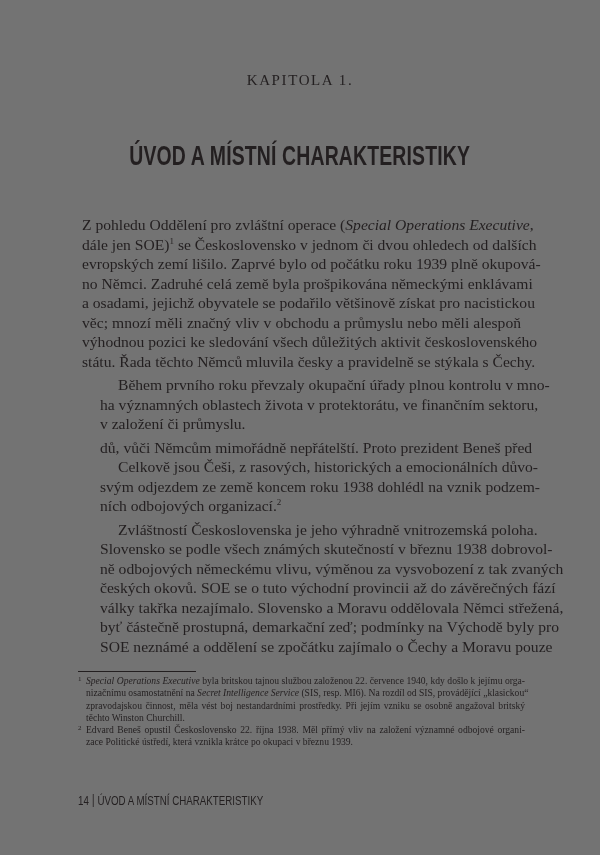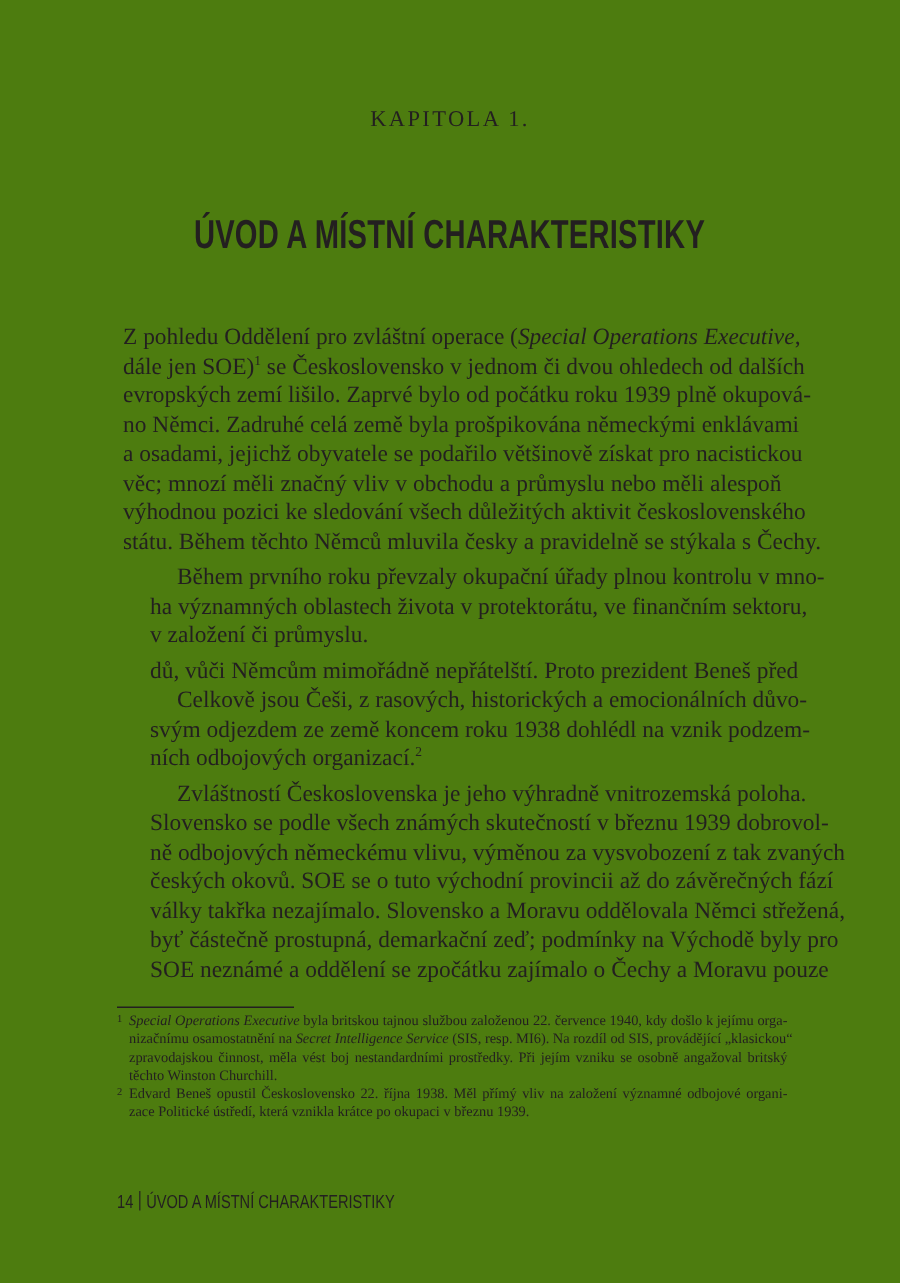--- a/index.html
+++ b/index.html
@@ -1,17 +1,17 @@
 <!DOCTYPE html>
 <html><head>
 <meta charset="utf-8">
 <style>
   html, body { margin: 0; padding: 0; background: #ffffff; }
   body { width: 600px; height: 855px; position: relative; overflow: hidden; color: #231f20; }
-  .page { position: absolute; left: 0; top: 0; width: 600px; height: 855px; background: #4d7c0f; }
+  .page { position: absolute; left: 0; top: 0; width: 600px; height: 855px; background: #737373; }
   .chapter-label {
     position: absolute; left: 0; top: 72px; width: 600px; text-align: center;
     font-family: "Liberation Serif", serif; font-size: 15px; letter-spacing: 1.6px; color: #231f20;
   }
   .chapter-title {
     position: absolute; left: 0; top: 141px; width: 600px; text-align: center;
     font-family: "Liberation Sans", sans-serif; font-weight: bold; font-size: 27px;
     letter-spacing: 0.2px; color: #231f20;
   }
   .chapter-title span { display: inline-block; transform: scaleX(0.72); transform-origin: center; }
@@ -52,36 +52,36 @@
 
   <div class="body-text" id="body-text">
       <p class="">
         <span class="line">Z pohledu Oddělení pro zvláštní operace (<i>Special Operations Executive</i>,</span>
         <span class="line">dále jen SOE)<sup>1</sup> se Československo v jednom či dvou ohledech od dalších</span>
         <span class="line">evropských zemí lišilo. Zaprvé bylo od počátku roku 1939 plně okupová-</span>
         <span class="line">no Němci. Zadruhé celá země byla prošpikována německými enklávami</span>
         <span class="line">a osadami, jejichž obyvatele se podařilo většinově získat pro nacistickou</span>
         <span class="line">věc; mnozí měli značný vliv v obchodu a průmyslu nebo měli alespoň</span>
         <span class="line">výhodnou pozici ke sledování všech důležitých aktivit československého</span>
-        <span class="line last">státu. Během těchto Němců mluvila česky a pravidelně se stýkala s Čechy.</span>
+        <span class="line last">státu. Řada těchto Němců mluvila česky a pravidelně se stýkala s Čechy.</span>
       </p>
       <p class="indent">
         <span class="line" style="padding-left: 18px;">Během prvního roku převzaly okupační úřady plnou kontrolu v mno-</span>
         <span class="line">ha významných oblastech života v protektorátu, ve finančním sektoru,</span>
         <span class="line last">v založení či průmyslu.</span>
       </p>
       <p class="indent">
         <span class="line">dů, vůči Němcům mimořádně nepřátelští. Proto prezident Beneš před</span>
         <span class="line" style="padding-left: 18px;">Celkově jsou Češi, z rasových, historických a emocionálních důvo-</span>
         <span class="line">svým odjezdem ze země koncem roku 1938 dohlédl na vznik podzem-</span>
         <span class="line last">ních odbojových organizací.<sup>2</sup></span>
       </p>
       <p class="indent">
         <span class="line" style="padding-left: 18px;">Zvláštností Československa je jeho výhradně vnitrozemská poloha.</span>
-        <span class="line">Slovensko se podle všech známých skutečností v březnu 1939 dobrovol-</span>
+        <span class="line">Slovensko se podle všech známých skutečností v březnu 1938 dobrovol-</span>
         <span class="line">ně odbojových německému vlivu, výměnou za vysvobození z tak zvaných</span>
         <span class="line">českých okovů. SOE se o tuto východní provincii až do závěrečných fází</span>
         <span class="line">války takřka nezajímalo. Slovensko a Moravu oddělovala Němci střežená,</span>
         <span class="line">byť částečně prostupná, demarkační zeď; podmínky na Východě byly pro</span>
         <span class="line">SOE neznámé a oddělení se zpočátku zajímalo o Čechy a Moravu pouze</span>
       </p>
     </div>
 
   <div class="fn-rule"></div>
   <div class="footnotes" id="footnotes">

